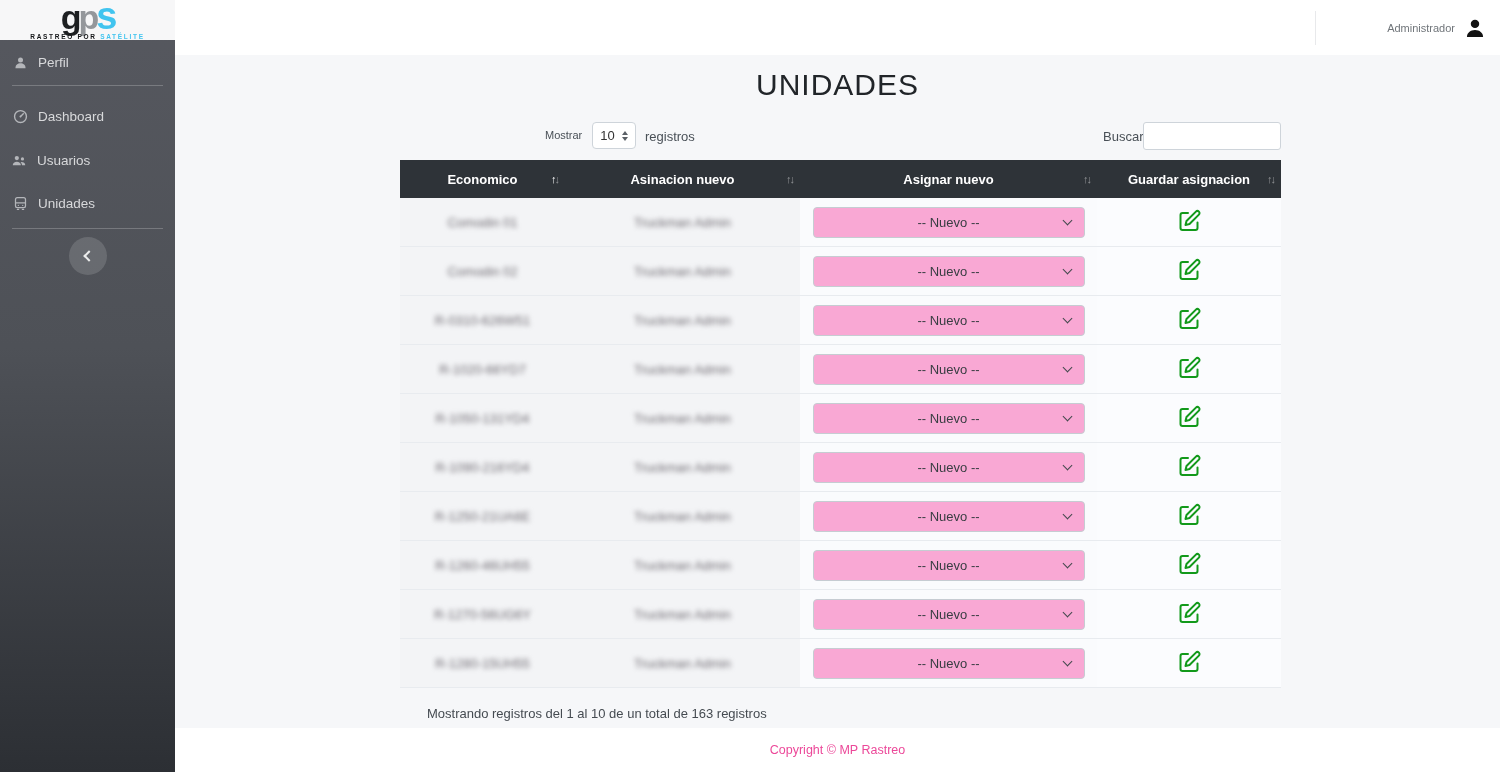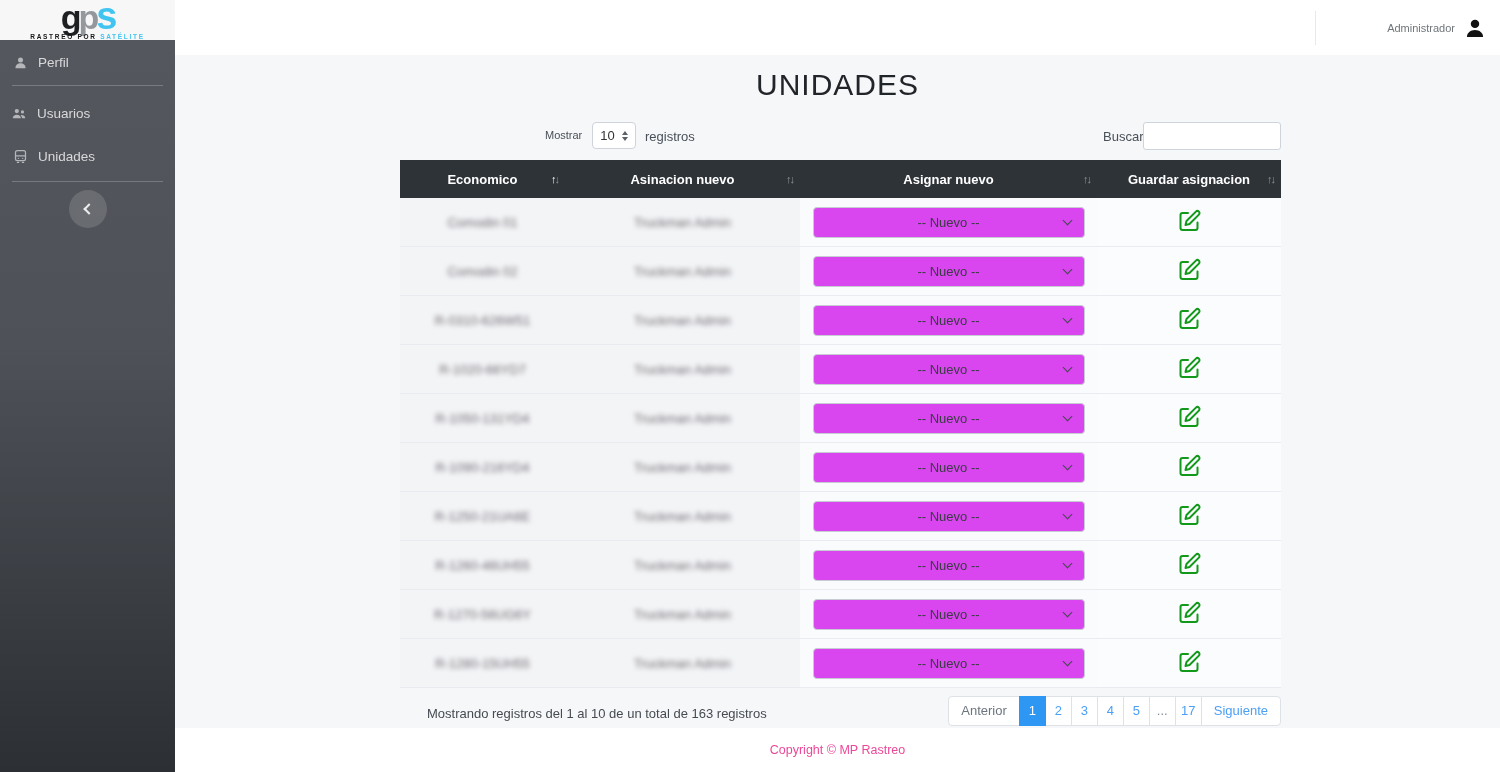--- a/index.html
+++ b/index.html
@@ -65,21 +65,21 @@
   .sort { position:absolute; right:7px; top:50%; transform:translateY(-50%); font-size:11px;
           font-weight:400; color:rgba(255,255,255,.45); letter-spacing:-2px; }
   .sort i { font-style:normal; }
   .sort.asc .up { color:#ffffff; }
   .data-table td { height:49px; text-align:center; vertical-align:middle; font-size:13px;
                    border-bottom:1px solid #e8ebef; }
   td.c1, td.c2 { background:#f3f4f6; }
   td.c3 { background:#fafbfd; }
   td.c4 { background:#fbfcfe; }
   .blur { color:#6f6b72; filter:blur(2.4px); }
-  .sel { width:272px; height:31px; margin:0 auto; background:#d946ef; border:1px solid #c6ccd2;
+  .sel { width:272px; height:31px; margin:0 auto; background:#f9a8d4; border:1px solid #c6ccd2;
          border-radius:4px; position:relative; display:flex; align-items:center; justify-content:center;
          font-size:13px; color:#383d42; cursor:pointer; }
   .chev-down { position:absolute; right:13px; top:9px; width:7px; height:7px;
                border-right:1.8px solid #43484d; border-bottom:1.8px solid #43484d; transform:rotate(45deg); }
   .edit-btn { background:none; border:none; cursor:pointer; line-height:0; }
 
   
   .table-info { position:absolute; left:252px; top:651px; font-size:13px; color:#454b51; }
   .pagination { position:absolute; right:219px; top:641px; display:flex; }
   .page-btn { height:30px; line-height:28px; background:#fff; border:1px solid #dee2e6;
@@ -108,20 +108,28 @@
     </div>
     <nav class="menu">
       <div class="menu-item">
         <svg width="15" height="15" viewBox="0 0 24 24" fill="#b4b6ba">
             <circle cx="12" cy="8" r="4"></circle>
             <path d="M4 20c0-4.4 3.6-7 8-7s8 2.6 8 7v1H4z"></path>
           </svg>
         <span>Perfil</span>
       </div>
       <div class="menu-divider"></div>
+      <div class="menu-item mt13">
+        <svg width="15" height="15" viewBox="0 0 24 24" fill="none" stroke="#b4b6ba" stroke-width="2.2">
+            <circle cx="12" cy="12" r="9.5"></circle>
+            <path d="M12 12l4.5-4.5" stroke-linecap="round"></path>
+            <circle cx="12" cy="12" r="1.6" fill="#b4b6ba" stroke="none"></circle>
+          </svg>
+        <span>Dashboard</span>
+      </div>
       <div class="menu-item mt10">
         <svg width="16" height="15" viewBox="0 0 24 24" fill="#b4b6ba">
             <circle cx="8.5" cy="8" r="3.4"></circle>
             <path d="M2 19.5c0-3.6 2.9-5.7 6.5-5.7s6.5 2.1 6.5 5.7H2z"></path>
             <circle cx="17.5" cy="9.5" r="2.6"></circle>
             <path d="M16 14.4c3.2 0 6 1.7 6 5.1h-5.2c-.2-2-1-3.7-2.4-4.7z"></path>
           </svg>
         <span>Usuarios</span>
       </div>
       <div class="menu-item mt9">
@@ -382,30 +390,19 @@
                   <path d="M20 13.5V19a2 2 0 0 1-2 2H5a2 2 0 0 1-2-2V6a2 2 0 0 1 2-2h5.5"></path>
                   <path d="M18.4 2.6a2.1 2.1 0 0 1 3 3L12 15l-4 1 1-4z"></path>
                 </svg>
           </button>
         </td>
       </tr>
     </tbody>
     </table>
 
     <div class="table-info">Mostrando registros del 1 al 10 de un total de 163 registros</div>
-    <div class="pagination">
-        <div class="page-btn prev">Anterior</div>
-        <div class="page-btn active">1</div>
-        <div class="page-btn num">2</div>
-        <div class="page-btn num">3</div>
-        <div class="page-btn num">4</div>
-        <div class="page-btn num">5</div>
-        <div class="page-btn ellipsis">...</div>
-        <div class="page-btn num">17</div>
-        <div class="page-btn next">Siguiente</div>
-      </div>
   </main>
 
   <footer class="footer">
     <span class="copyright">Copyright © MP Rastreo</span>
   </footer>
 
 </div>
 
 </body></html>

